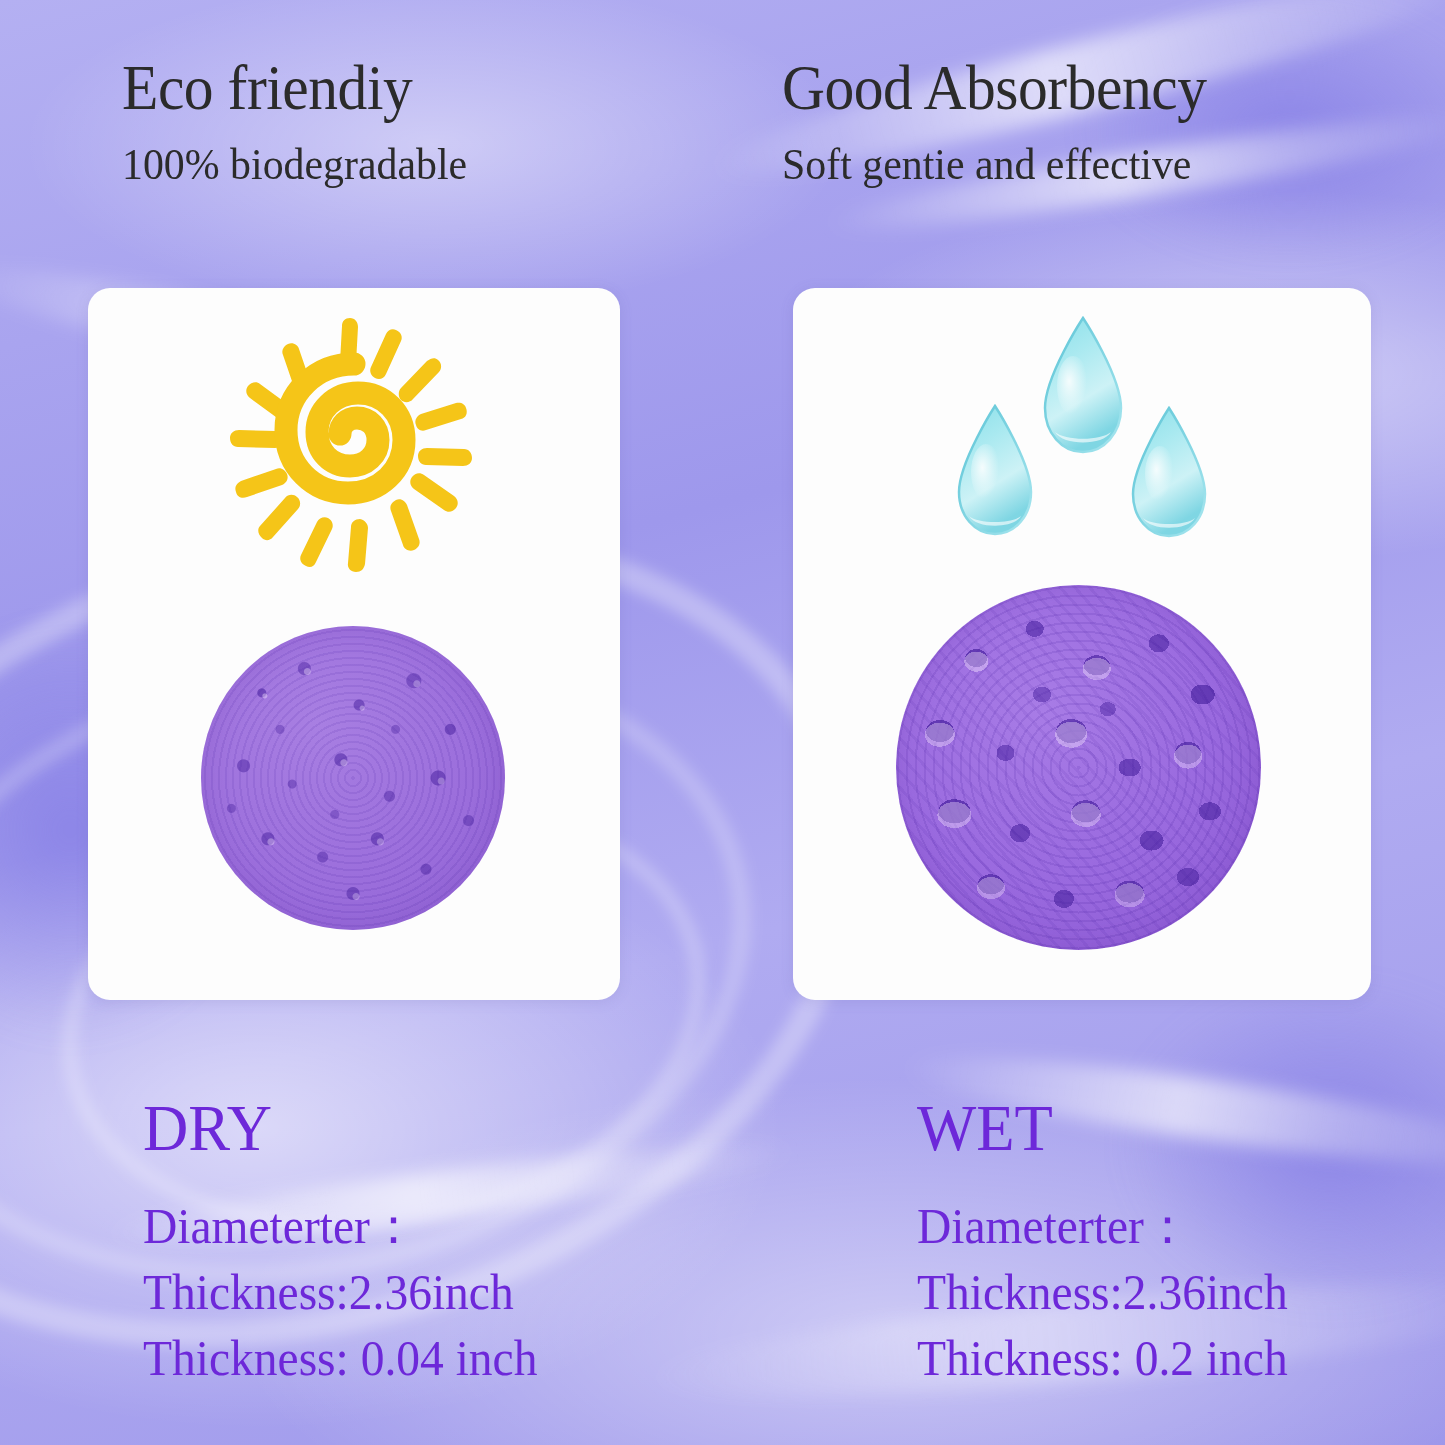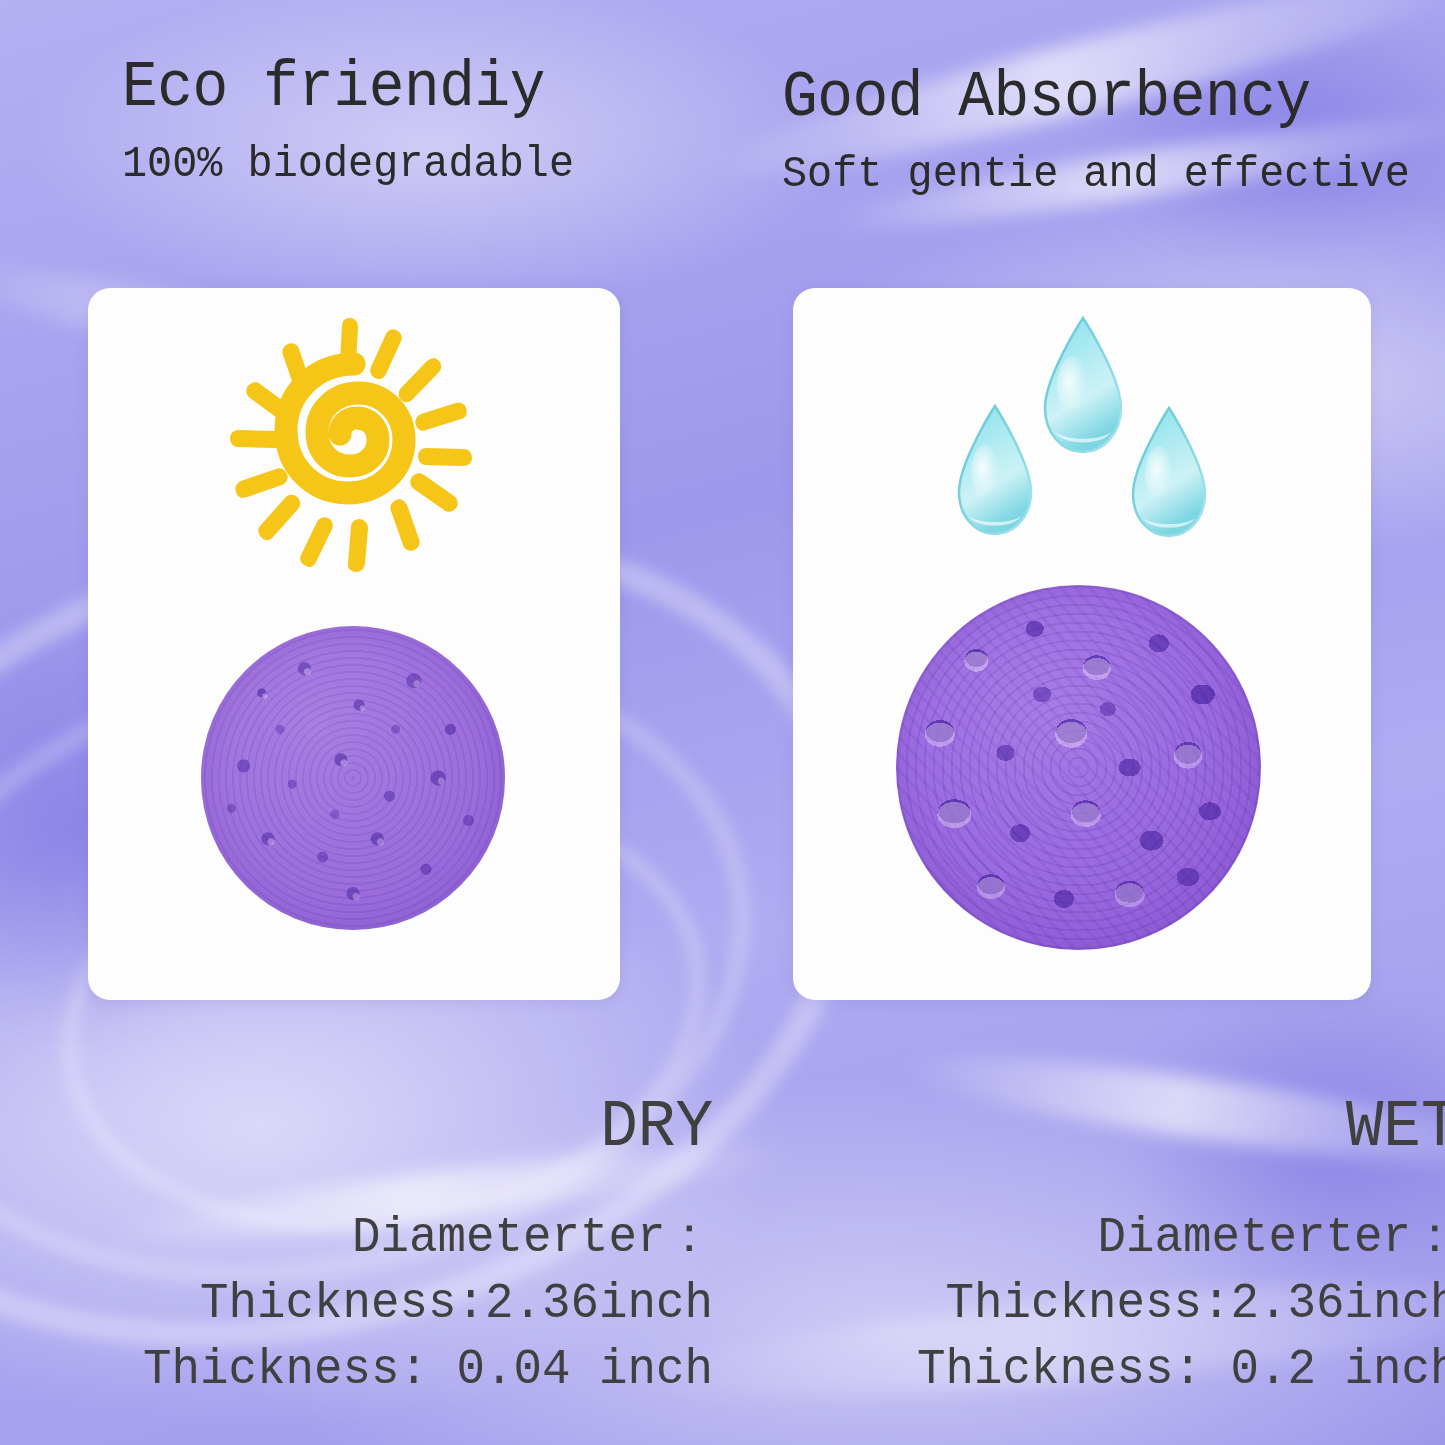--- a/index.html
+++ b/index.html
@@ -5,21 +5,21 @@
   html, body {
     margin: 0;
     padding: 0;
     background: #ffffff;
   }
   .stage {
     position: relative;
     width: 1445px;
     height: 1445px;
     overflow: hidden;
-    font-family: Liberation Mono, monospace;
+    font-family: Liberation Serif, serif;
   }
 
   
   .bg {
     position: absolute;
     inset: 0;
     background-color: #a9a4ef;
     background-image:
       radial-gradient(ellipse 900px 520px at 18% 78%, rgba(255,255,255,0.55) 0%, rgba(255,255,255,0.0) 58%),
       radial-gradient(ellipse 1100px 420px at 62% 92%, rgba(255,255,255,0.45) 0%, rgba(255,255,255,0.0) 60%),
@@ -61,21 +61,21 @@
     filter: blur(16px);
   }
   .d1 { left: 1080px; top: 0px;   width: 420px; height: 260px; }
   .d2 { left: -120px; top: 620px; width: 380px; height: 420px; }
   .d3 { left: 1120px; top: 980px; width: 420px; height: 330px; }
 
   
   .headings { position: absolute; left: 0; top: 0; width: 1445px; }
   .col-head { position: absolute; }
   .col-head.left  { left: 122px; top: 56px; }
-  .col-head.right { left: 782px; top: 66px; }
+  .col-head.right { left: 782px; top: 56px; }
   .title {
     font-size: 64px;
     line-height: 1.0;
     font-weight: 400;
     color: #2b2b2b;
     letter-spacing: -0.5px;
     white-space: nowrap;
     transform: scaleX(0.93);
     transform-origin: left center;
   }
@@ -210,33 +210,33 @@
       radial-gradient(ellipse 15px 12px at 52% 63%, rgba(230,210,255,.68) 0 100%, transparent 0),
       radial-gradient(ellipse 14px 11px at 26% 83%, rgba(230,210,255,.66) 0 100%, transparent 0),
       radial-gradient(ellipse 15px 12px at 64% 85%, rgba(230,210,255,.64) 0 100%, transparent 0);
   }
   .sponge-edge {
     position: absolute; inset: 0; border-radius: 50%;
     box-shadow: inset 0 0 26px rgba(110,60,180,.28);
   }
 
   
-  .spec { position: absolute; color: #404040; text-align: right; }
+  .spec { position: absolute; color: #6d28d9; }
   .spec-left  { left: 143px; top: 1095px; }
   .spec-right { left: 917px; top: 1095px; }
   .spec-state {
     font-size: 66px;
     line-height: 1.0;
     font-weight: 400;
     letter-spacing: 0px;
     white-space: nowrap;
     transform: scaleX(0.95);
     transform-origin: left center;
   }
-  .spec-lines { margin-top: 44px; }
+  .spec-lines { margin-top: 32px; }
   .spec-line {
     font-size: 50px;
     line-height: 66px;
     white-space: nowrap;
     transform: scaleX(0.95);
     transform-origin: left center;
   }
 </style>
 </head>
 <body>

